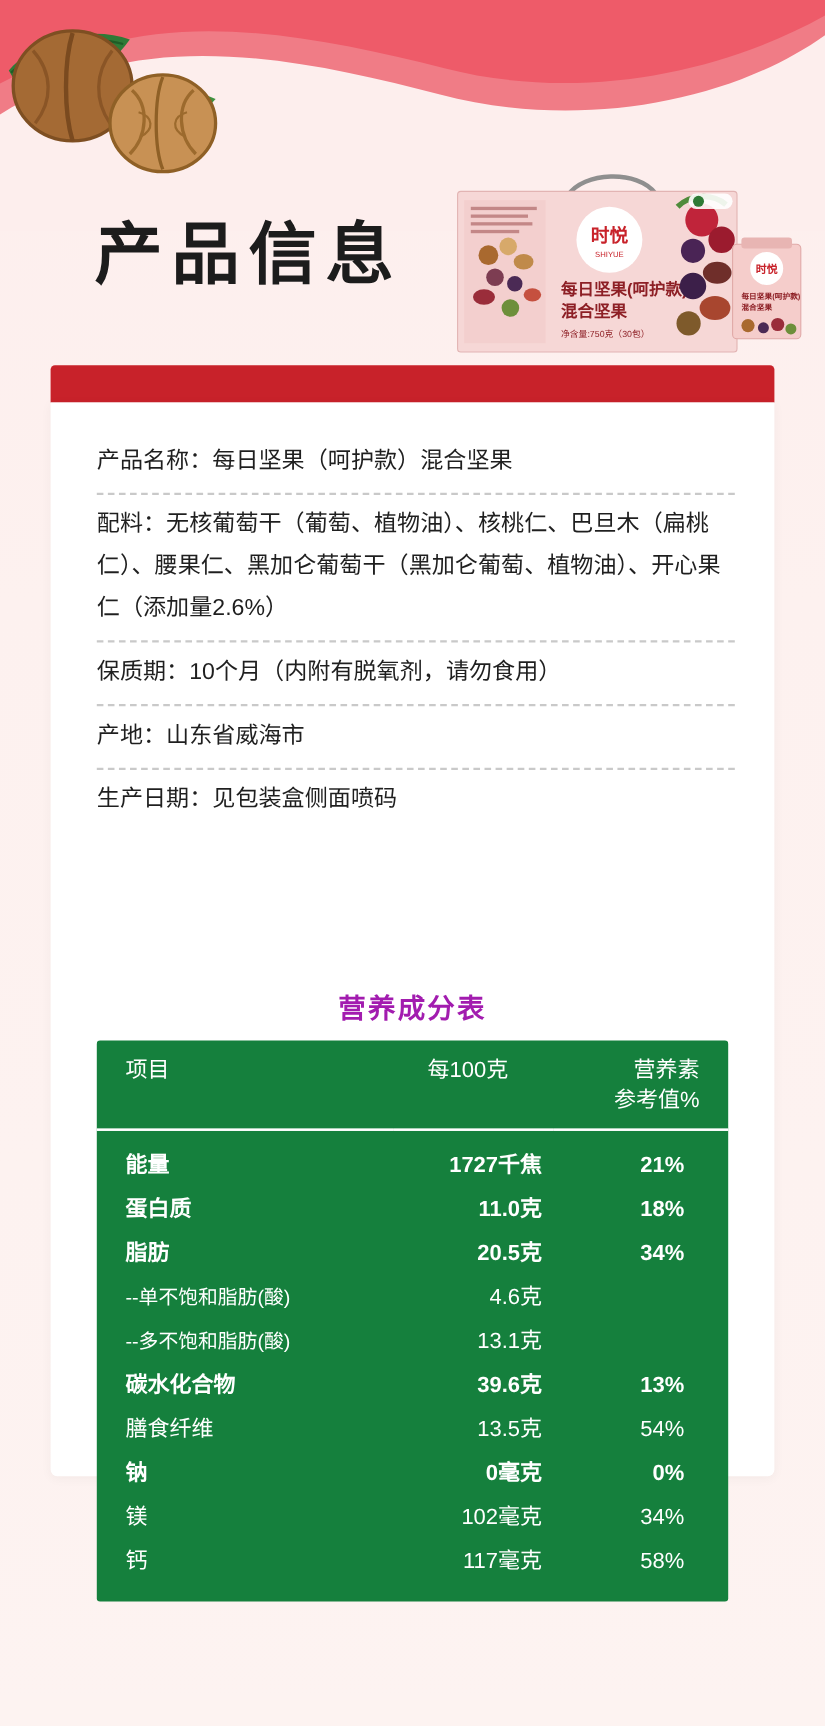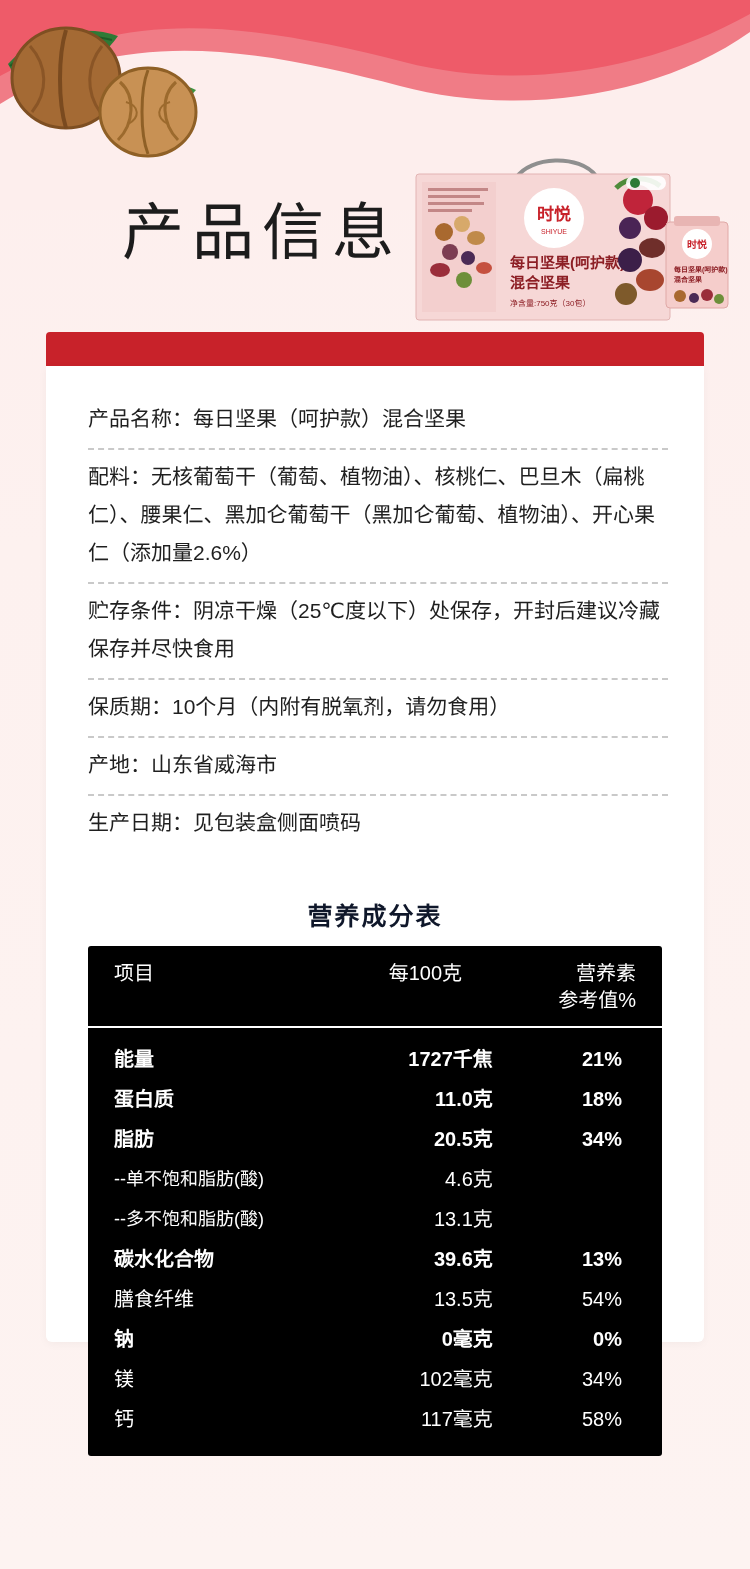--- a/index.html
+++ b/index.html
@@ -37,25 +37,24 @@
     width: 230px;
     height: 165px;
   }
 
   
   .title {
     position: absolute;
     top: 196px;
     left: 86px;
     font-size: 62px;
-    font-weight: normal;
+    font-weight: bold;
     letter-spacing: 8px;
     color: #1c1c1c;
     line-height: 1.2;
-    margin-left: 36px;
   }
 
   
   .product-photo {
     position: absolute;
     top: 148px;
     left: 404px;
     width: 330px;
     height: 180px;
   }
@@ -100,29 +99,29 @@
 
   
   .nutri-title {
     position: absolute;
     top: 530px;
     left: 0;
     width: 658px;
     text-align: center;
     font-size: 25px;
     font-weight: bold;
-    color: #0f172a;
+    color: #a21caf;
     letter-spacing: 2px;
   }
   .nutri-table {
     position: absolute;
     top: 580px;
     left: 42px;
     width: 574px;
-    background: #000000;
+    background: #15803d;
     color: #ffffff;
     border-radius: 3px;
     padding: 0;
   }
   table {
     width: 100%;
     border-collapse: collapse;
   }
   thead th {
     font-size: 20px;
@@ -268,23 +267,20 @@
   <div class="card">
 
     <div class="info-list">
       <div class="info-row">
         <span class="label">产品名称：每日坚果（呵护款）混合坚果</span>
       </div>
       <div class="info-row">
         <span class="label">配料：无核葡萄干（葡萄、植物油）、核桃仁、巴旦木（扁桃仁）、腰果仁、黑加仑葡萄干（黑加仑葡萄、植物油）、开心果仁（添加量2.6%）</span>
       </div>
       <div class="info-row">
-        <span class="label">贮存条件：阴凉干燥（25℃度以下）处保存，开封后建议冷藏保存并尽快食用</span>
-      </div>
-      <div class="info-row">
         <span class="label">保质期：10个月（内附有脱氧剂，请勿食用）</span>
       </div>
       <div class="info-row">
         <span class="label">产地：山东省威海市</span>
       </div>
       <div class="info-row">
         <span class="label">生产日期：见包装盒侧面喷码</span>
       </div>
     </div>
 

